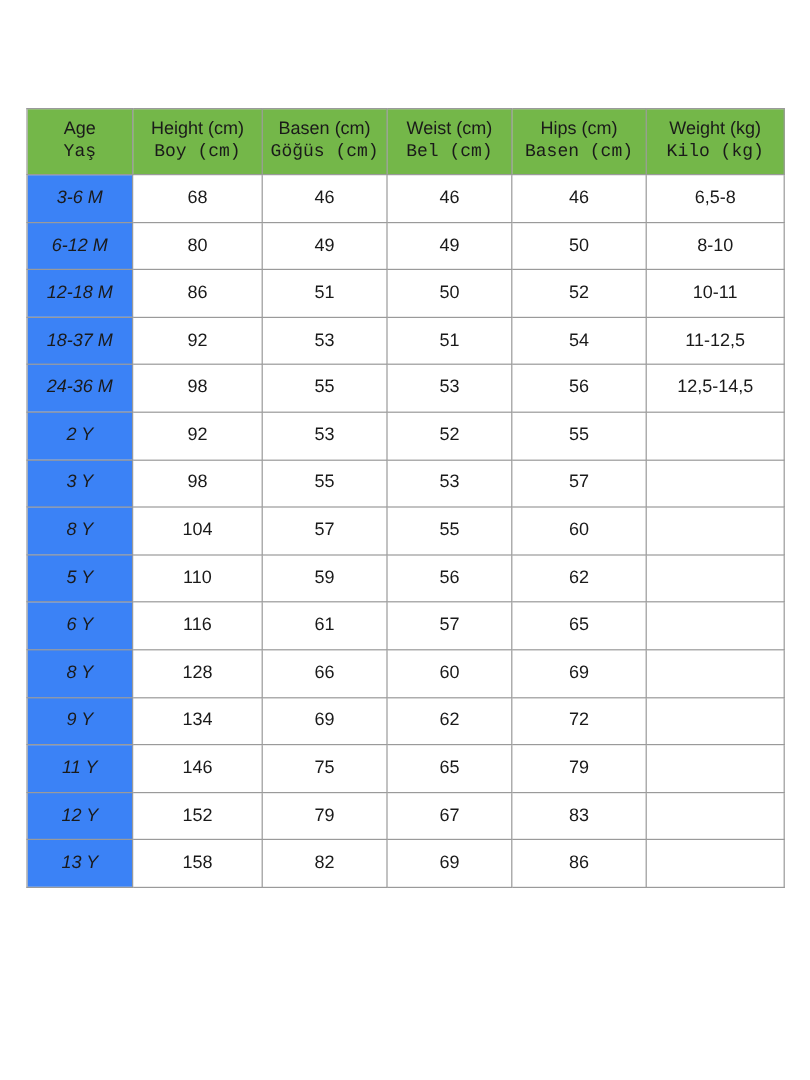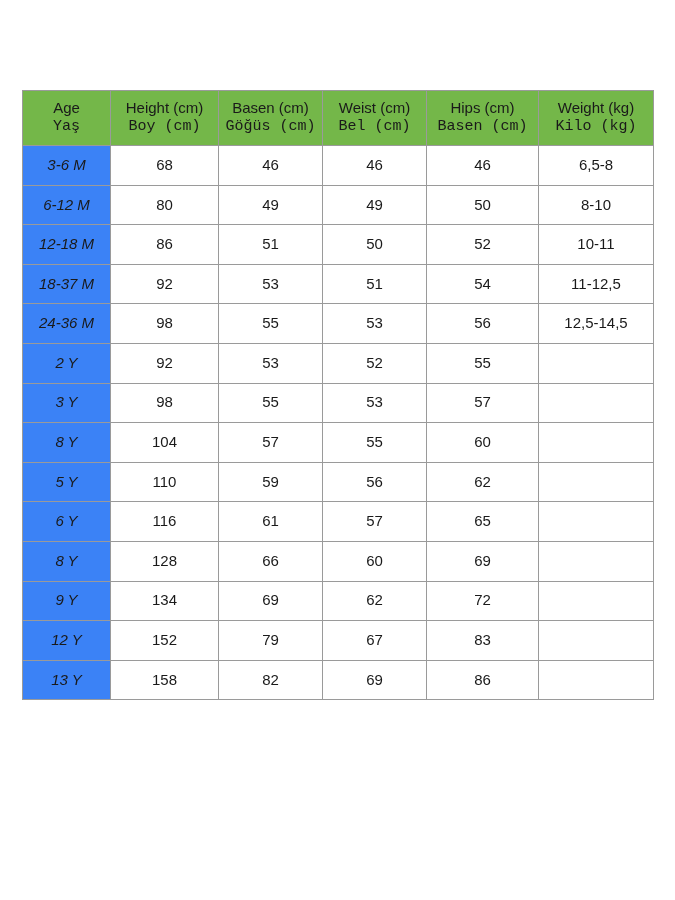--- a/index.html
+++ b/index.html
@@ -198,20 +198,28 @@
         </tr>
         <tr>
           <td class="age-cell">9 Y</td>
           <td>134</td>
           <td>69</td>
           <td>62</td>
           <td>72</td>
           <td></td>
         </tr>
         <tr>
+          <td class="age-cell">11 Y</td>
+          <td>146</td>
+          <td>75</td>
+          <td>65</td>
+          <td>79</td>
+          <td></td>
+        </tr>
+        <tr>
           <td class="age-cell">12 Y</td>
           <td>152</td>
           <td>79</td>
           <td>67</td>
           <td>83</td>
           <td></td>
         </tr>
         <tr>
           <td class="age-cell">13 Y</td>
           <td>158</td>

